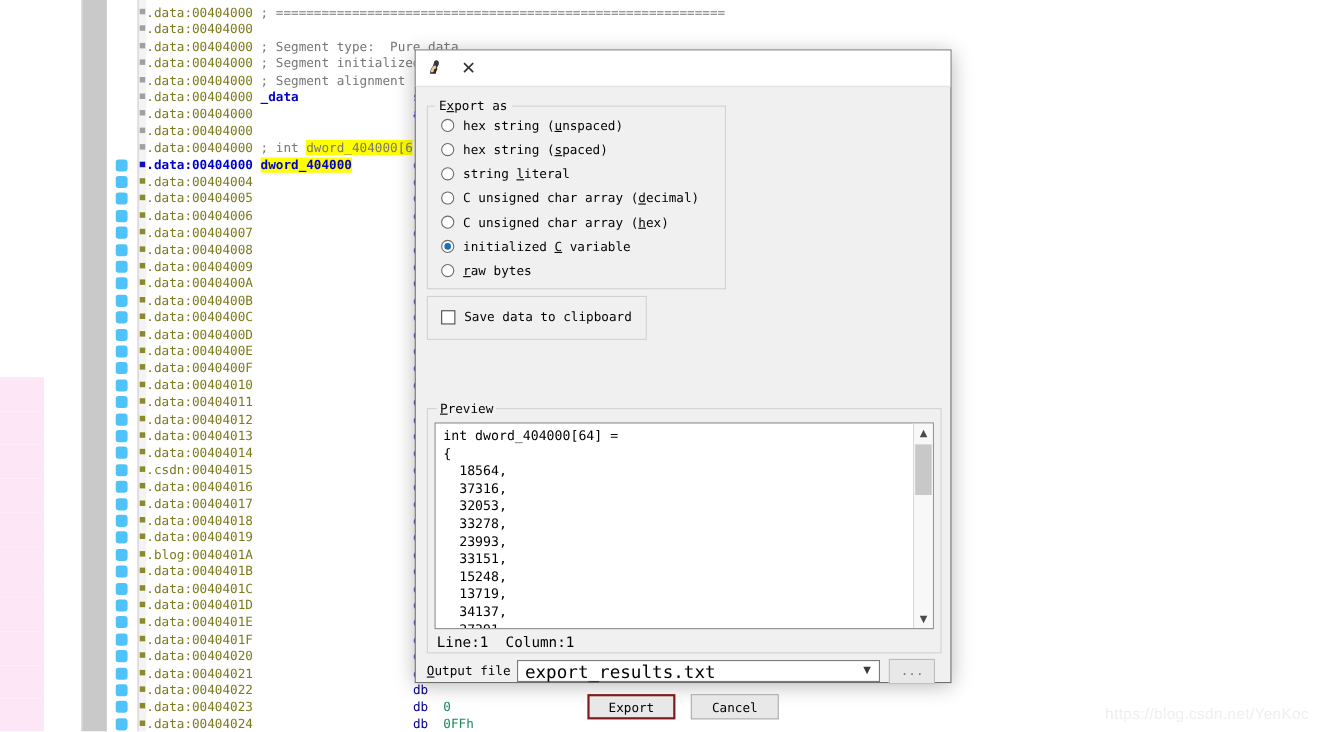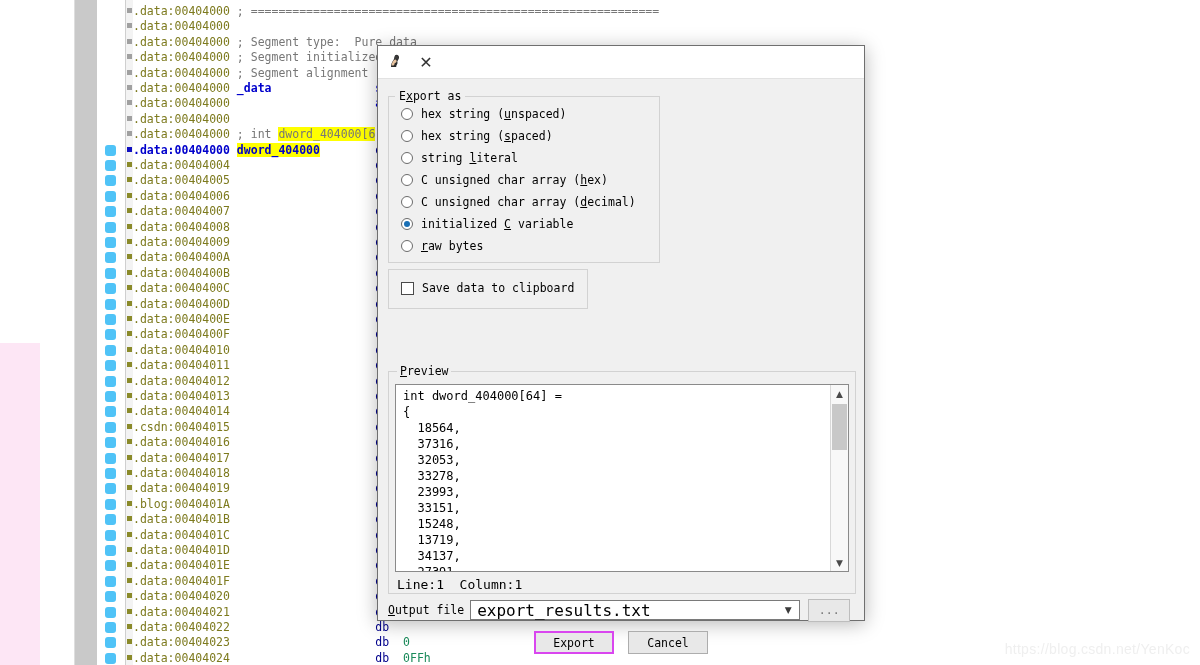--- a/index.html
+++ b/index.html
@@ -156,21 +156,21 @@
     font-family:"DejaVu Sans Mono",monospace; font-size:11.5px; color:#777;
   }
 
   .btn-row { position: absolute; left: 0; top: 552px; width: 486px; display:flex; justify-content:center; gap: 14px; }
   .btn {
     width: 80px; height: 23px; background:#e8e8e8; border:1px solid #adadad;
     display:flex; align-items:center; justify-content:center;
     font-family:"DejaVu Sans Mono",monospace; font-size:11.5px; color:#000;
     box-sizing: border-box;
   }
-  .btn.default { border: 2px solid #d946ef; background:#e8e8e8; }
+  .btn.default { border: 2px solid #7f1d1d; background:#e8e8e8; }
 
   .watermark {
     position: absolute; right: 10px; bottom: 8px;
     font-family: "Liberation Sans", sans-serif; font-size: 14px; color: #efefef;
     letter-spacing: 0.3px;
   }
 </style>
 </head>
 <body>
 
@@ -378,25 +378,25 @@
             <div class="radio-row">
               <span class="radio"></span>
               <span><span>hex string (</span><span class="u">s</span><span>paced)</span></span>
             </div>
             <div class="radio-row">
               <span class="radio"></span>
               <span><span>string </span><span class="u">l</span><span>iteral</span></span>
             </div>
             <div class="radio-row">
               <span class="radio"></span>
+              <span><span>C unsigned char array (</span><span class="u">d</span><span>ecimal)</span></span>
+            </div>
+            <div class="radio-row">
+              <span class="radio"></span>
               <span><span>C unsigned char array (</span><span class="u">h</span><span>ex)</span></span>
-            </div>
-            <div class="radio-row">
-              <span class="radio"></span>
-              <span><span>C unsigned char array (</span><span class="u">d</span><span>ecimal)</span></span>
             </div>
             <div class="radio-row">
               <span class="radio on"></span>
               <span><span>initialized </span><span class="u">C</span><span> variable</span></span>
             </div>
             <div class="radio-row">
               <span class="radio"></span>
               <span><span></span><span class="u">r</span><span>aw bytes</span></span>
             </div>
           </div>

